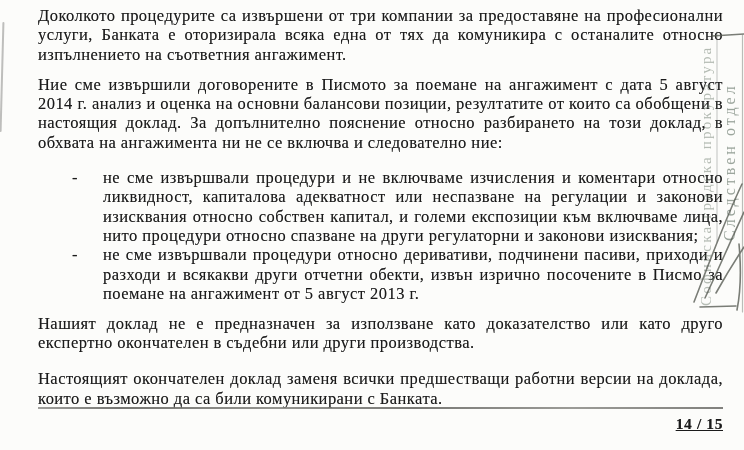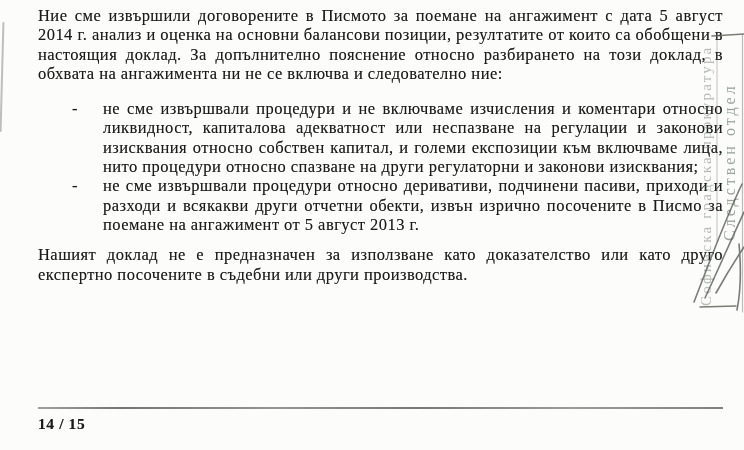--- a/index.html
+++ b/index.html
@@ -33,25 +33,26 @@
     position: absolute;
     left: 38px; top: 407px;
     width: 685px; height: 2px;
     background: linear-gradient(90deg,#90908c 0%,#5e5e5a 12%,#83837e 35%,#61615d 55%,#8a8a85 78%,#6b6b67 100%);
     opacity: 0.85;
   }
   .page-number {
     position: absolute;
     left: 38px; top: 415px;
     width: 685px;
-    text-align: left;
+    text-align: right;
     font-weight: bold;
     font-size: 15.5px;
     letter-spacing: 0.6px;
     text-shadow: 0 0 0.4px rgba(20,20,20,0.5);
+    text-decoration: underline;
   }
   .stamp {
     position: absolute;
     transform-origin: 0 0;
     transform: rotate(-90deg);
     white-space: nowrap;
     font-family: "Liberation Serif", serif;
     pointer-events: none;
   }
   .stamp-org {
@@ -79,36 +80,38 @@
     border-radius: 2px;
     transform: rotate(1.5deg);
   }
 </style>
 </head>
 <body>
 
 <div class="page">
 
   <div class="content">
+    <p>Доколкото процедурите са извършени от три компании за предоставяне на професионални услуги, Банката е оторизирала всяка една от тях да комуникира с останалите относно изпълнението на съответния ангажимент.</p>
 
     <p class="tight">Ние сме извършили договорените в Писмото за поемане на ангажимент с дата 5 август 2014 г. анализ и оценка на основни балансови позиции, резултатите от които са обобщени в настоящия доклад. За допълнително пояснение относно разбирането на този доклад, в обхвата на ангажимента ни не се включва и следователно ние:</p>
 
     <ul class="bullets">
       <li>
         <span class="dash">-</span>
         <span>не сме извършвали процедури и не включваме изчисления и коментари относно ликвидност, капиталова адекватност или неспазване на регулации и законови изисквания относно собствен капитал, и големи експозиции към включваме лица, нито процедури относно спазване на други регулаторни и законови изисквания;</span>
       </li>
       <li>
         <span class="dash">-</span>
         <span>не сме извършвали процедури относно деривативи, подчинени пасиви, приходи и разходи и всякакви други отчетни обекти, извън изрично посочените в Писмо за поемане на ангажимент от 5 август 2013 г.</span>
       </li>
     </ul>
 
-    <p class="gap-lg">Нашият доклад не е предназначен за използване като доказателство или като друго експертно посочените в съдебни или други производства.</p>
+    <p class="gap-lg">Нашият доклад не е предназначен за използване като доказателство или като друго експертно окончателен в съдебни или други производства.</p>
 
+    <p>Настоящият окончателен доклад заменя всички предшестващи работни версии на доклада, които е възможно да са били комуникирани с Банката.</p>
   </div>
 
   <div class="footer-line"></div>
 
   <div class="page-number">14 / 15</div>
 
   <div class="stamp stamp-org">Софийска градска прокуратура</div>
 
   <div class="stamp stamp-dept">Следствен отдел</div>
 

